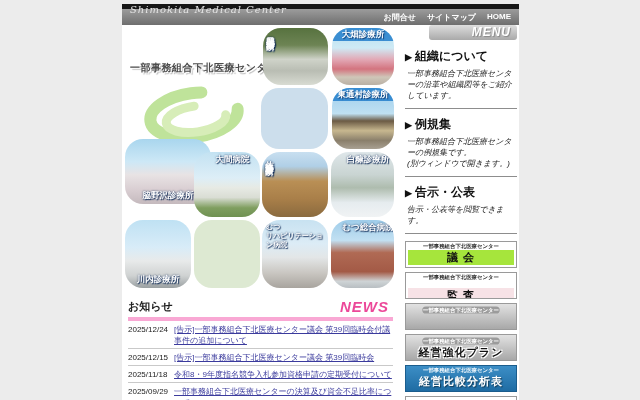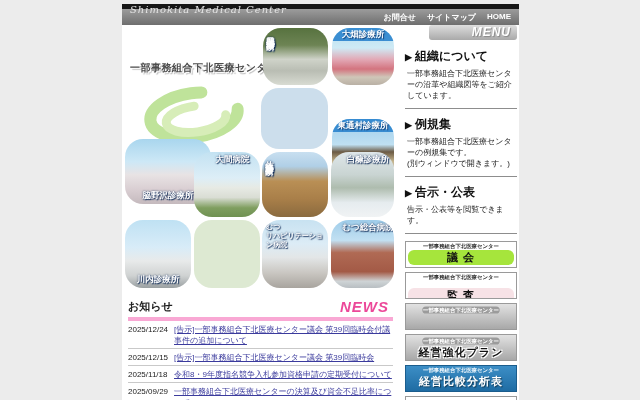--- a/index.html
+++ b/index.html
@@ -24,21 +24,21 @@
   .tile{position:absolute;border-radius:18px;overflow:hidden;cursor:pointer;}
   .lbl{position:absolute;color:#fff;font-weight:bold;font-size:8.5px;white-space:nowrap;text-shadow:0 0 2px rgba(18,45,90,.95),1px 1px 1px rgba(18,45,90,.9);}
   .lbl.top{top:2px;left:0;right:0;text-align:center;padding-left:11px;}
   .lbl.bar{top:0;left:0;right:0;height:13px;line-height:13px;text-align:center;background:rgba(40,130,205,.88);text-shadow:1px 1px 1px rgba(10,40,90,.8);}
   .lbl.bottom{bottom:2px;left:0;right:0;text-align:center;}
   .lbl.vert{writing-mode:vertical-rl;top:2px;left:2px;letter-spacing:1px;}
   .lbl.two{top:2px;left:4px;right:2px;text-align:left;font-size:7px;line-height:9px;white-space:normal;}
 
   .t-kazamaura{background:linear-gradient(180deg,#57723f 0%,#6d8454 30%,#cfd3c9 55%,#b9bdb3 75%,#d8dbd2 100%);}
   .t-ohata{background:linear-gradient(180deg,#b5dff0 0%,#cfeaf5 35%,#e2a9b6 55%,#d3747f 72%,#cfc6b8 86%,#b9b0a4 100%);}
-  .t-higashidori{background:linear-gradient(180deg,#9ccdec 0%,#bfe0f2 42%,#6b5a44 54%,#c7b78f 70%,#8a7f6b 86%,#a8a092 100%);margin-top:31px;}
+  .t-higashidori{background:linear-gradient(180deg,#9ccdec 0%,#bfe0f2 42%,#6b5a44 54%,#c7b78f 70%,#8a7f6b 86%,#a8a092 100%);}
   .t-oma{background:linear-gradient(180deg,#c3e2f2 0%,#ddeef7 40%,#e7eae4 55%,#d9ddd4 70%,#7f9e5f 86%,#6f9152 100%);}
   .t-sai{background:linear-gradient(180deg,#c8dff0 0%,#b0cfe6 22%,#b98f55 45%,#a97f49 72%,#8a6a3e 100%);}
   .t-shiranuka{background:linear-gradient(180deg,#dfe7ea 0%,#c9d4d2 35%,#aebcae 55%,#e6ecef 78%,#f0f3f4 100%);}
   .t-wakinosawa{background:linear-gradient(180deg,#a9d6ee 0%,#cde8f6 35%,#e8e3e4 55%,#d9ced2 78%,#c4b9bd 100%);}
   .t-kawauchi{background:linear-gradient(180deg,#bfe1f3 0%,#d8ecf8 40%,#e8eaea 60%,#cfd2d2 82%,#9aa0a2 100%);}
   .t-rehab{background:linear-gradient(180deg,#c8e2f1 0%,#dcecf6 35%,#e3e6e7 55%,#c9c6c1 78%,#a8a49e 100%);}
   .t-sogo{background:linear-gradient(180deg,#9fcdea 0%,#c2e0f2 30%,#b06a54 48%,#a35a46 76%,#cfd4d6 90%,#b8bec2 100%);}
   .box-blue{background:#ccdeec;}
   .box-green{background:#dde9d2;}
 
@@ -48,27 +48,27 @@
   .news-watermark{position:absolute;right:4px;top:1px;font-size:15px;font-style:italic;font-weight:bold;color:#ec4899;letter-spacing:1px;}
   .news-row{display:flex;align-items:flex-start;font-size:8px;line-height:11px;padding:3px 0 2px;border-bottom:1px solid #c9c9c9;}
   .news-date{flex:none;width:46px;color:#222;}
   .news-link{color:#3b3b9d;text-decoration:underline;cursor:pointer;}
 
   
   .rightcol{position:absolute;left:283px;top:0;width:112px;}
   .menu-btn{width:88px;height:15px;margin:0 0 8px auto;background:linear-gradient(#dedede,#a9a9a9);border-radius:3px;color:#fff;font-size:12px;font-weight:bold;font-style:italic;text-align:right;line-height:15px;padding-right:6px;box-sizing:border-box;letter-spacing:1px;cursor:pointer;text-shadow:1px 1px 1px #888;}
   .nav-title{font-size:12px;font-weight:bold;color:#111;cursor:pointer;margin-bottom:3px;white-space:nowrap;}
   .nav-title .tri{font-size:9px;margin-right:3px;}
-  .nav-desc{font-size:8px;color:#222;line-height:11px;margin-left:2px;}
+  .nav-desc{font-size:8px;color:#222;line-height:11px;margin-left:2px;font-style:italic;}
   .sep{border:none;border-top:1px solid #8d8d8d;margin:7px 0;}
 
   .banners{margin-top:6px;}
   .banner{position:relative;height:27px;border:1px solid #9a9a9a;margin-bottom:4px;background:#fff;overflow:hidden;box-sizing:border-box;cursor:pointer;}
   .banner .org{display:block;font-size:6px;line-height:8px;color:#333;text-align:center;white-space:nowrap;transform:scale(.9);font-weight:bold;}
-  .banner .blabel{display:block;text-align:center;font-size:11px;line-height:15px;font-weight:bold;color:#111;letter-spacing:1px;white-space:nowrap;border-radius:6px;}
+  .banner .blabel{display:block;text-align:center;font-size:11px;line-height:15px;font-weight:bold;color:#111;letter-spacing:1px;white-space:nowrap;}
   .banner.b-gikai .blabel{background:#a6e53c;margin:0 2px;}
   .banner.b-kansa .blabel{background:#f7e2e6;margin:7px 2px;text-align:center;}
   .banner.silver{background:linear-gradient(#e2e2e2,#a8a8a8);}
   .banner.silver .org{color:#fff;background:#9b9b9b;border-radius:5px;margin:2px 12px 0;}
   .banner.silver .blabel{text-shadow:1px 1px 0 #fff,-1px -1px 0 #fff,1px -1px 0 #fff,-1px 1px 0 #fff;}
   .banner.blue{background:linear-gradient(#3c8ec6,#1f6ca3);border-color:#1b5d8d;}
   .banner.blue .org{color:#eaf4fb;}
   .banner.blue .blabel{color:#fff;text-shadow:1px 1px 1px #123b57;}
 </style>
 </head>

